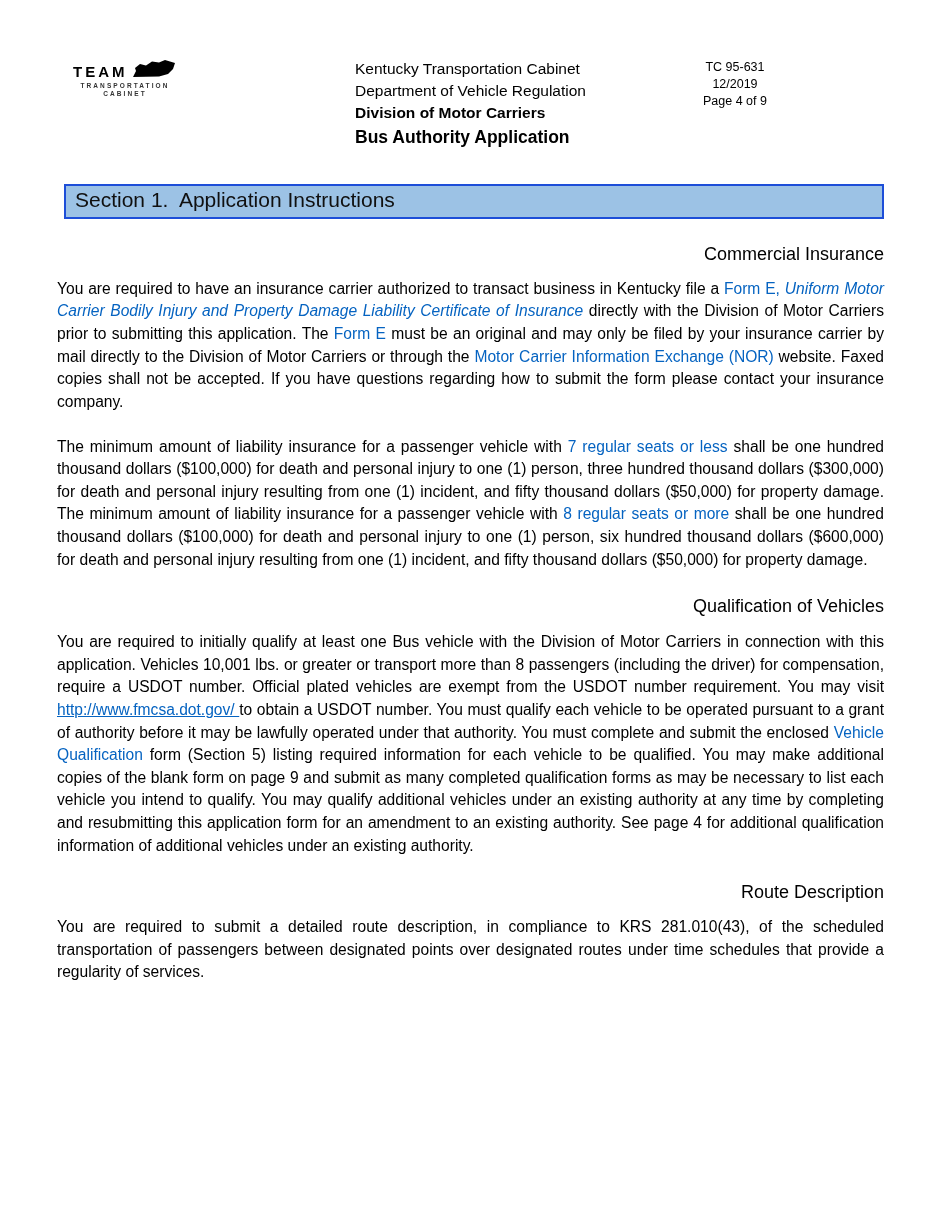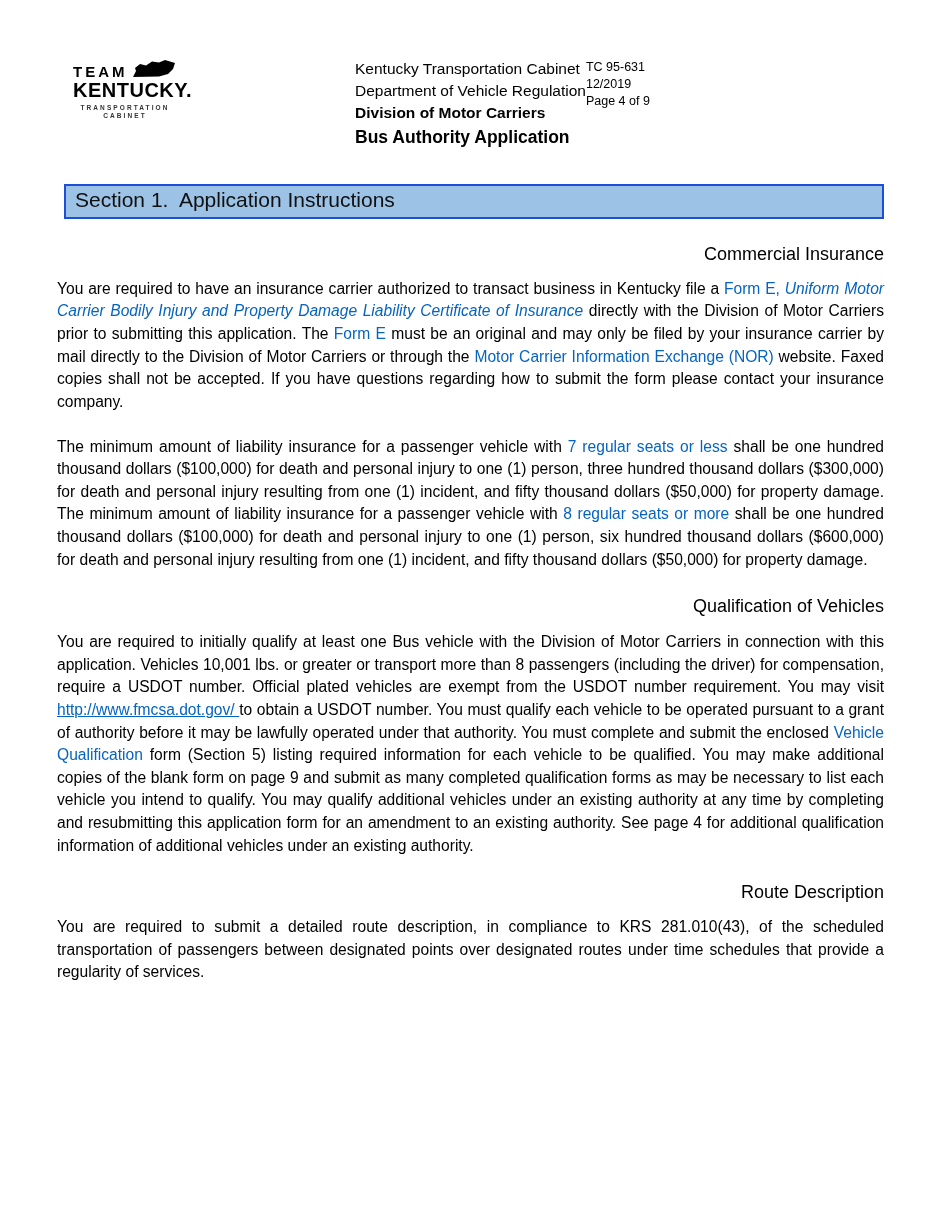--- a/index.html
+++ b/index.html
@@ -24,21 +24,21 @@
   .logo-row { display:flex; align-items:flex-end; gap:4px; }
   .logo-team { font-weight:bold; font-size:15px; letter-spacing:3px; line-height:1; }
   .ky-shape { display:block; margin-bottom:1px; }
   .logo-kentucky { font-weight:bold; font-size:20px; letter-spacing:0.5px; line-height:1.1; }
   .logo-sub { font-size:6.5px; letter-spacing:2.1px; font-weight:bold; color:#333; margin-top:3px; text-align:center; width:104px; line-height:1.3; }
 
   .header-center { text-align:left; font-size:15.5px; line-height:1.42; padding-top:2px; }
   .header-center .hc-bold { font-weight:bold; }
   .header-center .hc-title { font-weight:bold; font-size:17.5px; margin-top:1px; }
 
-  .header-right { text-align:left; font-size:12.5px; line-height:1.35; padding-top:3px; }
+  .header-right { text-align:center; font-size:12.5px; line-height:1.35; padding-top:3px; }
 
   
   .section-bar {
     margin-left:7px;
     background:#9CC2E5;
     border:2px solid #1d4ed8;
     padding:2px 9px 5px 9px;
     font-size:21px;
     color:#101010;
   }
@@ -72,21 +72,20 @@
 
   <header class="doc-header">
 
     <div class="logo-wrap">
       <div class="logo-row">
         <span class="logo-team">TEAM</span>
         <svg class="ky-shape" viewBox="0 0 44 18" width="44" height="18" aria-hidden="true">
           <path d="M1 17 L4 11 L3 8 L8 4 L14 5.5 L20 1.5 L27 2.5 L33 0 L43 3 L41 9 L36 14 L27 16.5 Z" fill="#000"></path>
         </svg>
       </div>
-      <div class="logo-kentucky">KENTUCKY.</div>
       <div class="logo-sub">TRANSPORTATION CABINET</div>
     </div>
 
     <div class="header-center">
       <div>Kentucky Transportation Cabinet</div>
       <div>Department of Vehicle Regulation</div>
       <div class="hc-bold">Division of Motor Carriers</div>
       <div class="hc-title">Bus Authority Application</div>
     </div>
 

